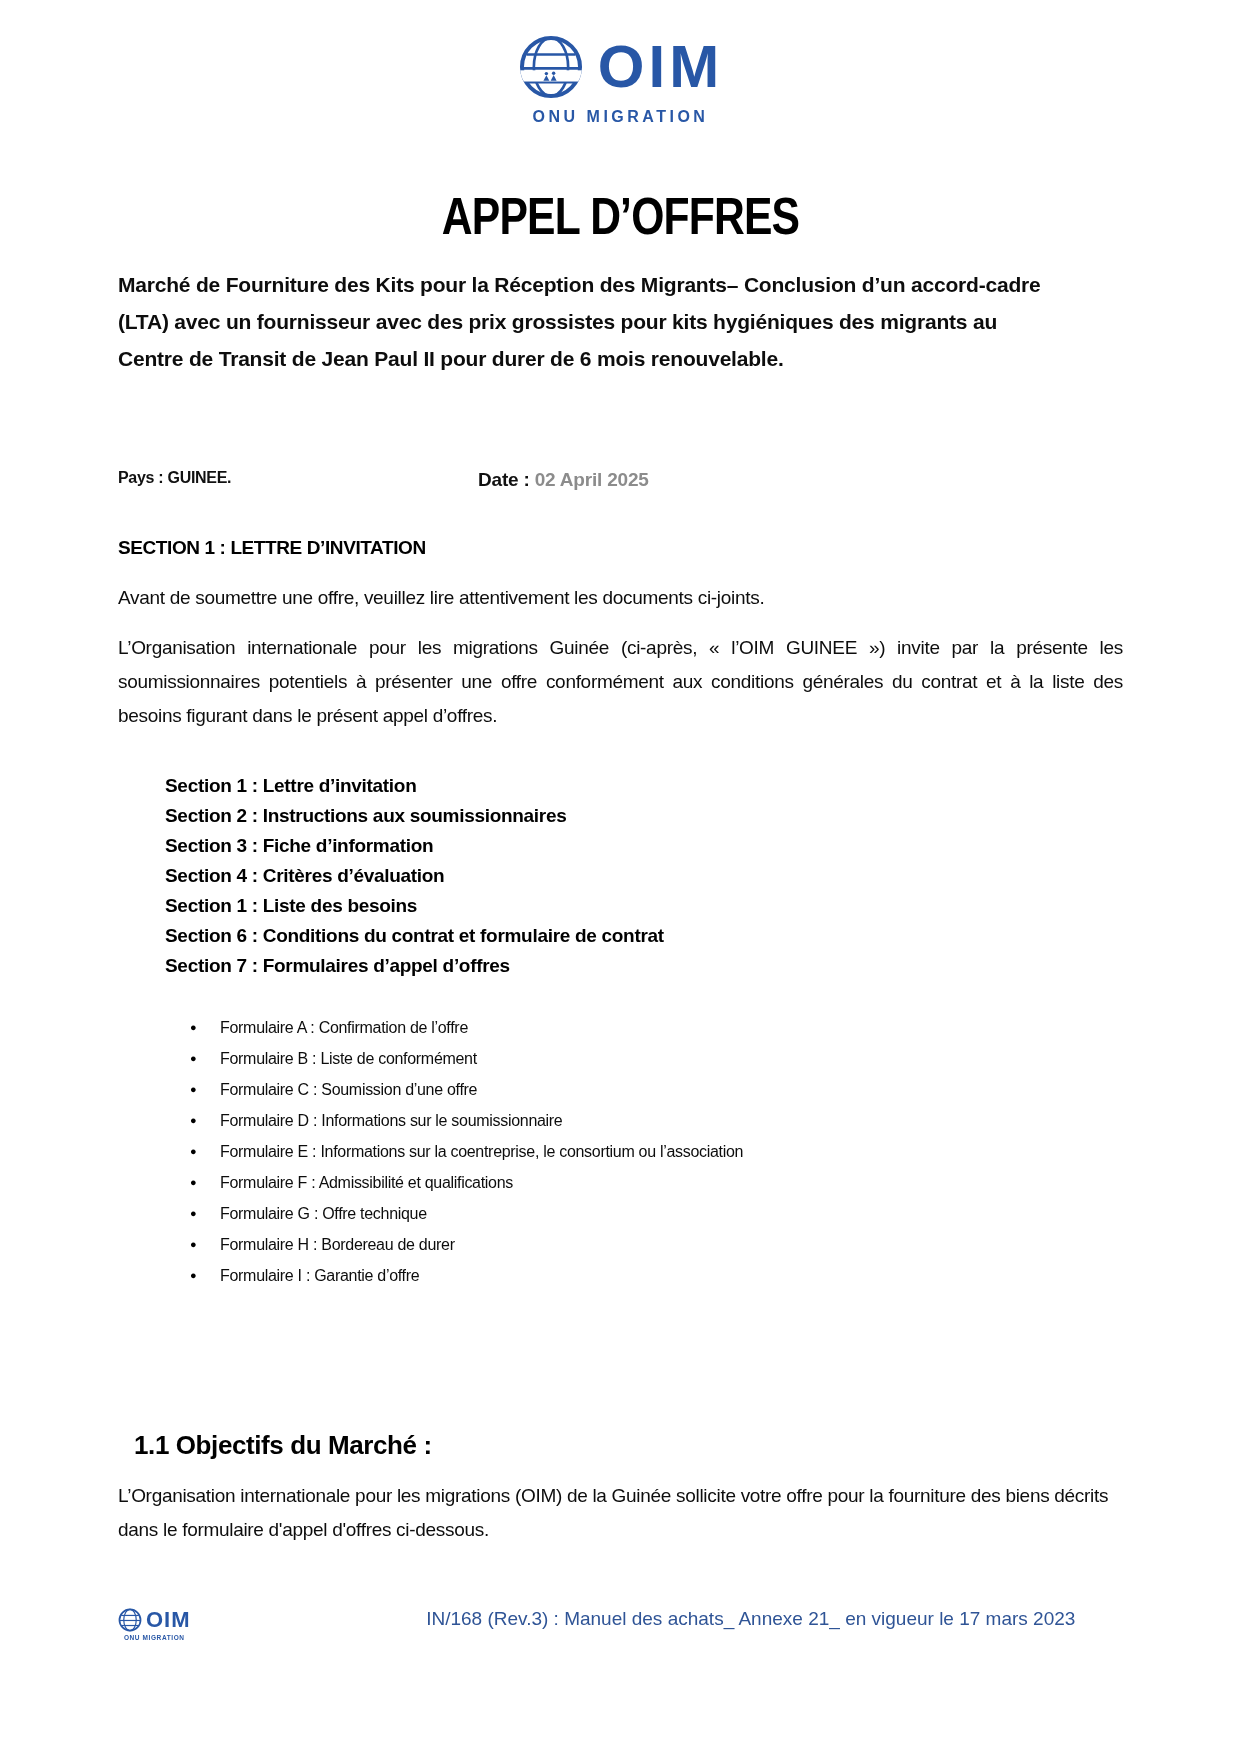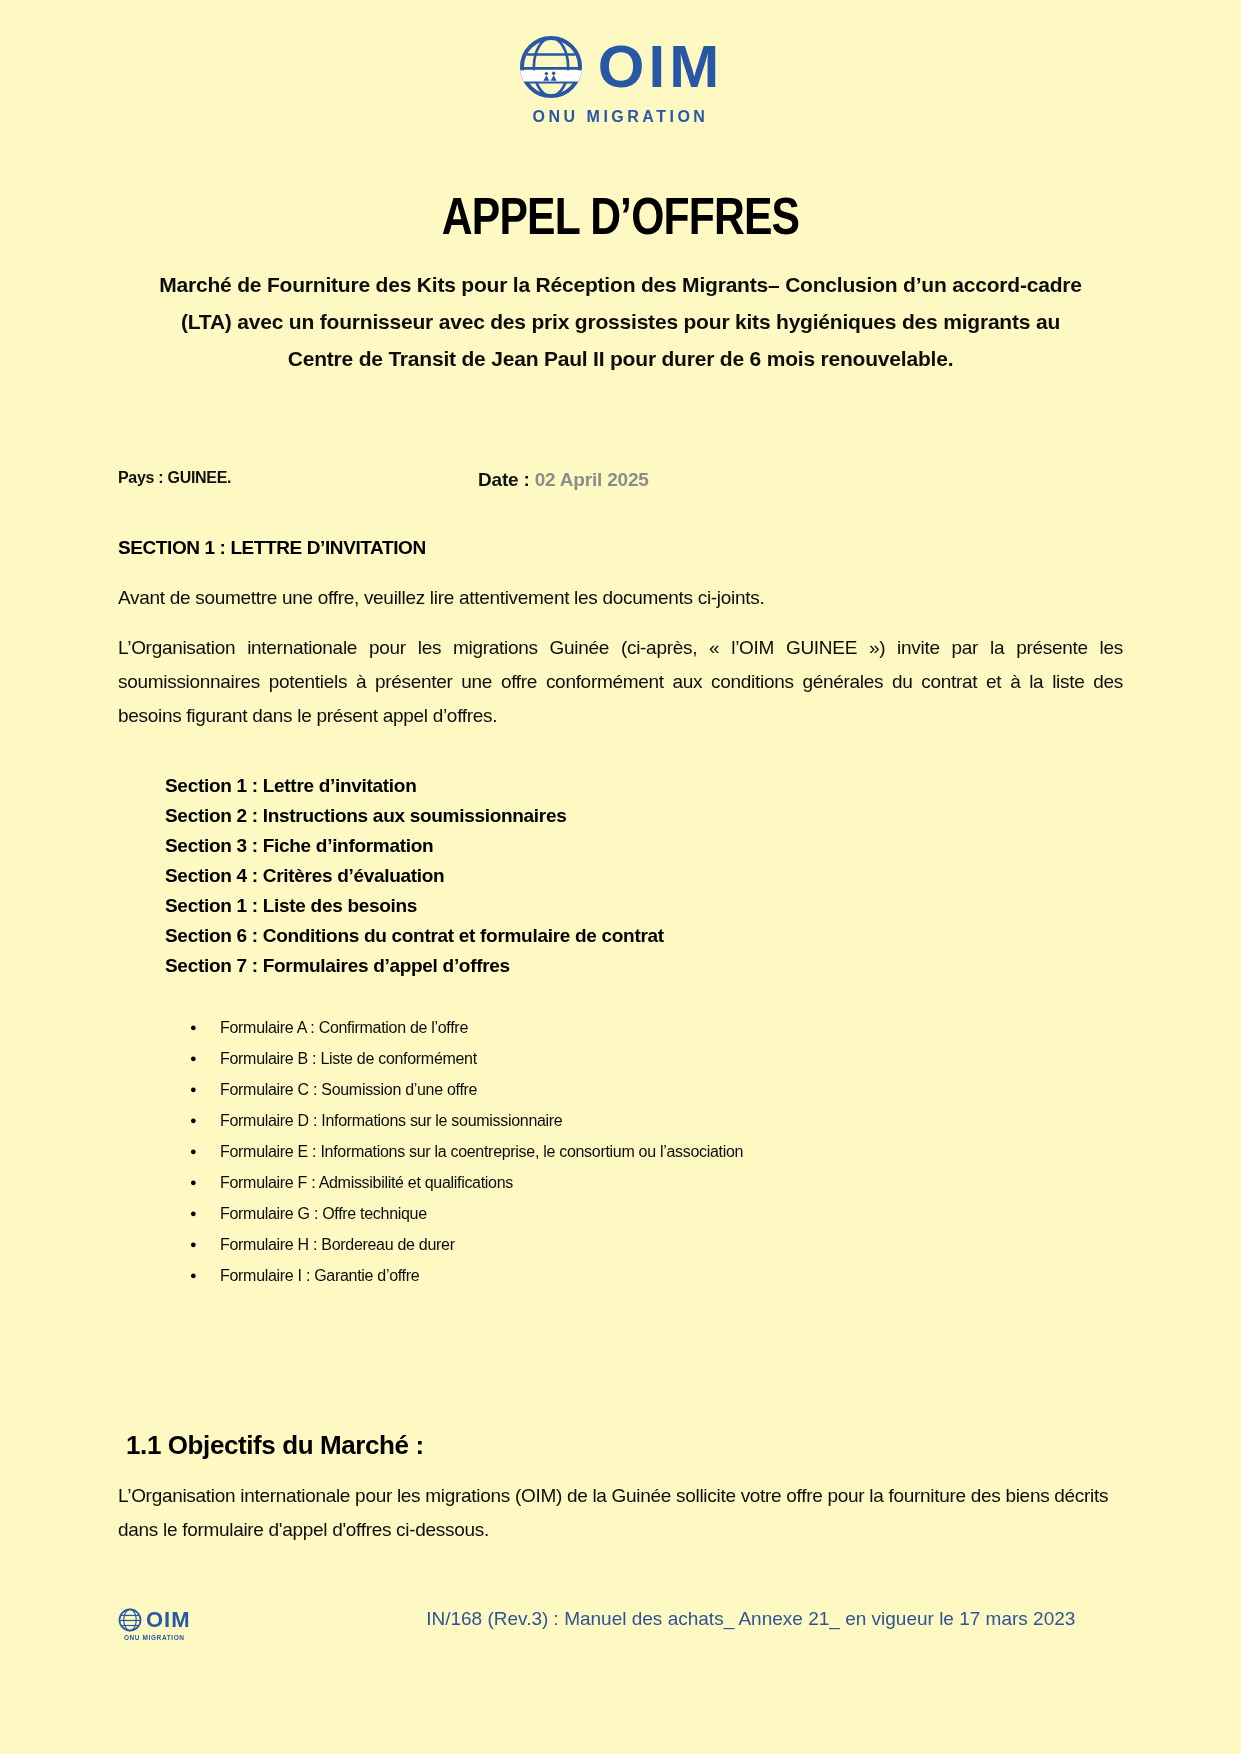--- a/index.html
+++ b/index.html
@@ -1,20 +1,20 @@
 <!DOCTYPE html>
 <html><head>
 <meta charset="utf-8">
 <style>
   html,body{margin:0;padding:0;background:#e9e9e9;}
   .page{
     position:relative;
     width:1241px;height:1754px;
     margin:0 auto;
-    background:#fef9c3;
+    background:#ffffff;
     font-family:"Liberation Sans", sans-serif;
     color:#111111;
     overflow:hidden;
   }
   .content{margin:0 118px;}
 
   
   .logo-block{padding-top:34px;text-align:center;color:#2857A6;}
   .logo-row{display:inline-flex;align-items:center;gap:14px;}
   .globe-svg{width:66px;height:66px;color:#2857A6;display:block;}
@@ -27,21 +27,21 @@
     letter-spacing:3.5px;color:#2857A6;
   }
 
   
   .doc-title{
     margin:60px 0 0;text-align:center;
     font-size:52px;font-weight:700;color:#000;
     transform:scaleX(0.82);transform-origin:50% 50%;
     letter-spacing:-1px;white-space:nowrap;
   }
-  .subtitle{margin-top:20px;text-align:center;}
+  .subtitle{margin-top:20px;}
   .subtitle-line{
     font-size:21px;font-weight:700;line-height:37px;
     letter-spacing:-0.2px;color:#0d0d0d;
   }
 
   
   .meta-row{display:flex;margin-top:92px;align-items:flex-start;}
   .meta-ref{width:369px;font-size:19px;font-weight:700;line-height:29px;letter-spacing:-0.3px;}
   .meta-country{width:360px;font-size:16px;font-weight:700;letter-spacing:-0.3px;}
   .meta-date{flex:1;font-size:19px;font-weight:700;letter-spacing:-0.2px;}
@@ -67,21 +67,21 @@
 
   .forms-list{margin:32px 0 0 72px;}
   .forms-list-item{display:flex;align-items:baseline;line-height:30px;}
   .bullet{
     width:30px;flex:0 0 30px;font-size:11px;color:#000;
     position:relative;top:-2px;
   }
   .forms-list-item-text{font-size:16px;letter-spacing:-0.3px;color:#0d0d0d;}
 
   .objectives-heading{
-    margin:138px 8px 0;font-size:26px;font-weight:700;
+    margin:138px 16px 0;font-size:26px;font-weight:700;
     letter-spacing:-0.4px;color:#000;
   }
   .objectives-para{margin-top:18px;}
 
   
   .page-footer{
     position:absolute;left:118px;right:100px;top:1608px;
     display:flex;align-items:flex-start;
   }
   .footer-logo{display:flex;flex-direction:column;align-items:center;color:#2857A6;}

